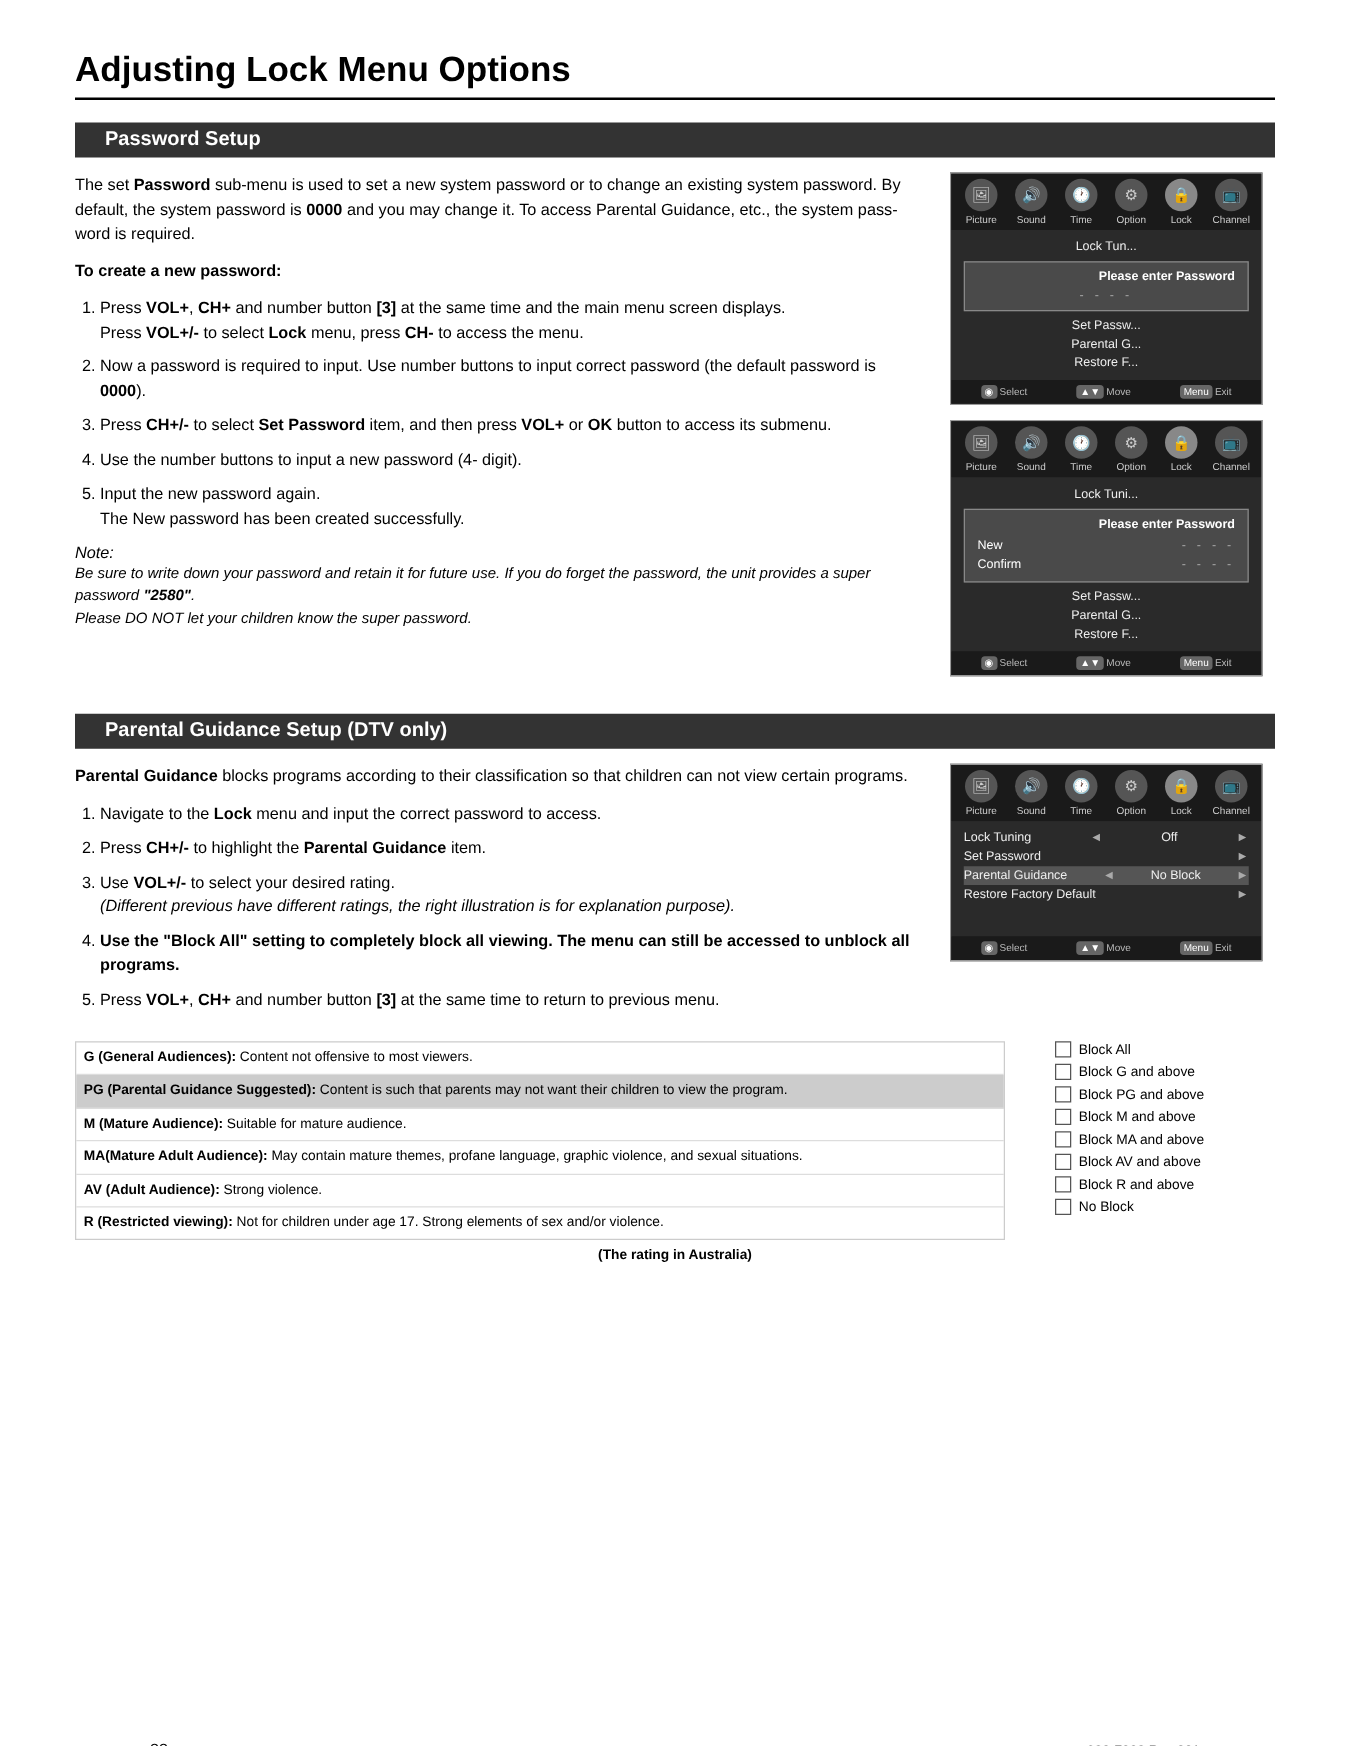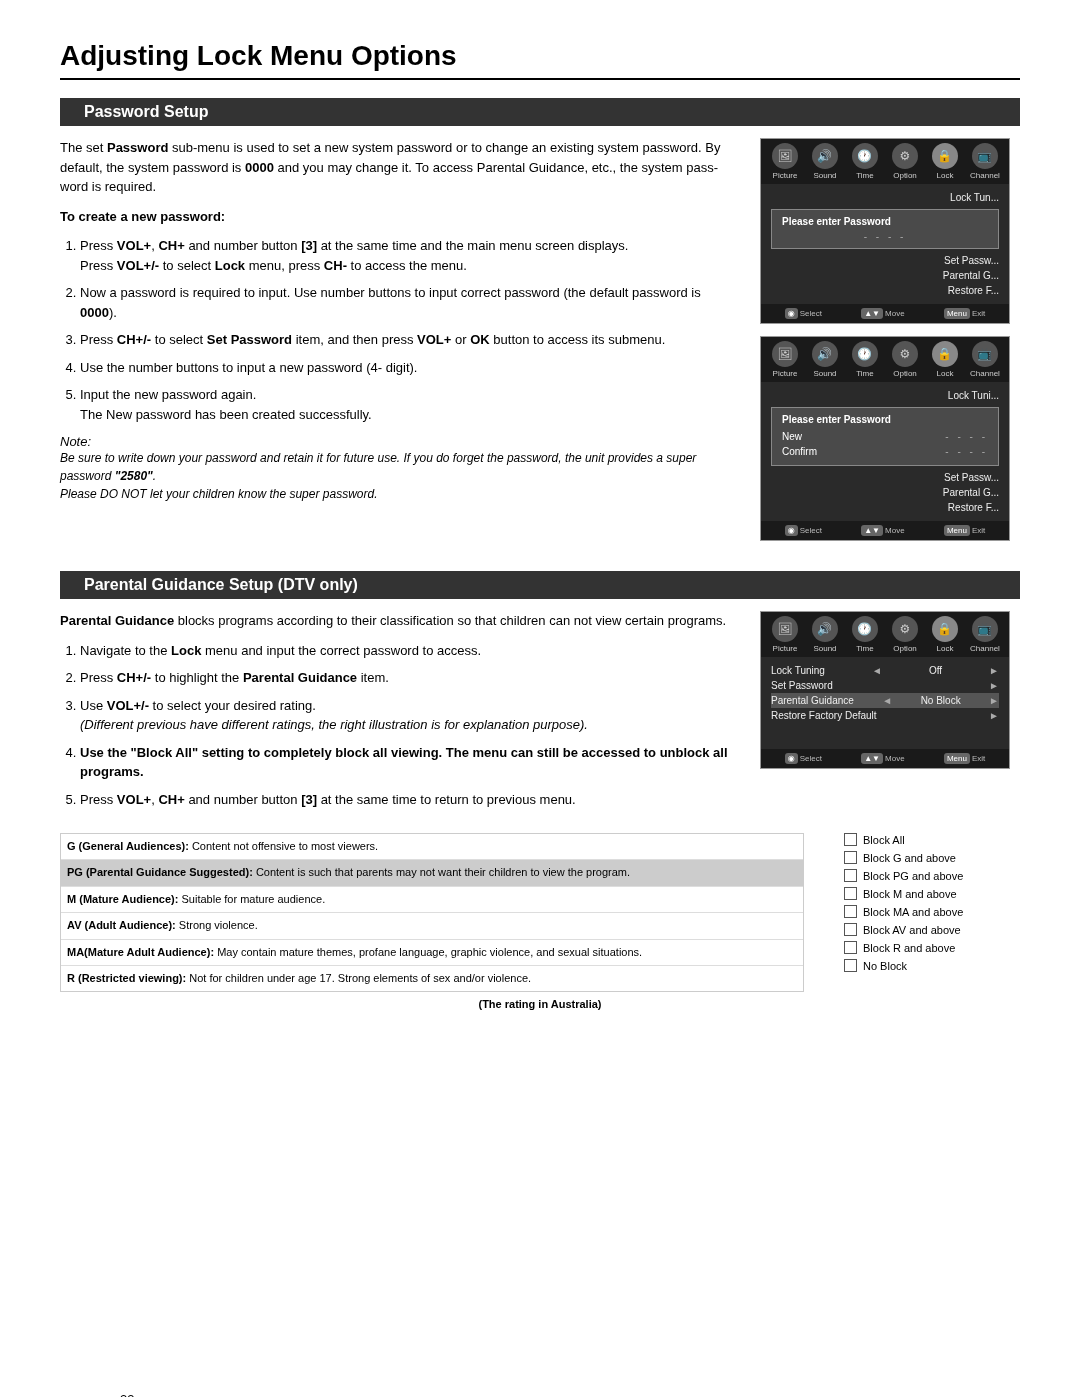--- a/index.html
+++ b/index.html
@@ -93,28 +93,28 @@
       background: #2a2a2a;
     }
     .tv-overlay {
       background: #4a4a4a;
       border: 1px solid #888;
       padding: 6px 10px;
       margin: 4px 0;
       font-size: 10px;
     }
     .tv-overlay-title {
-      text-align: left;
+      text-align: right;
       font-weight: bold;
       margin-bottom: 4px;
       font-size: 10px;
     }
     .tv-menu-row {
       display: flex;
-      justify-content: flex-end;
+      justify-content: center;
       padding: 2px 0;
       font-size: 10px;
       color: #eee;
     }
     .tv-dots {
       letter-spacing: 3px;
       color: #aaa;
     }
     .tv-bottom-bar {
       display: flex;
@@ -499,24 +499,24 @@
       <div class="rating-table-row">
         <span class="rating-label">G (General Audiences):</span> Content not offensive to most viewers.
       </div>
       <div class="rating-table-row pg-row">
         <span class="rating-label">PG (Parental Guidance Suggested):</span> Content is such that parents may not want their children to view the program.
       </div>
       <div class="rating-table-row">
         <span class="rating-label">M (Mature Audience):</span> Suitable for mature audience.
       </div>
       <div class="rating-table-row">
+        <span class="rating-label">MA(Mature Adult Audience):</span> May contain mature themes, profane language, graphic violence, and sexual situations.
+      </div>
+      <div class="rating-table-row">
         <span class="rating-label">AV (Adult Audience):</span> Strong violence.
-      </div>
-      <div class="rating-table-row">
-        <span class="rating-label">MA(Mature Adult Audience):</span> May contain mature themes, profane language, graphic violence, and sexual situations.
       </div>
       <div class="rating-table-row">
         <span class="rating-label">R (Restricted viewing):</span> Not for children under age 17. Strong elements of sex and/or violence.
       </div>
     </div>
 
     <div class="rating-right-checklist">
       <div class="checklist-item">
         <div class="checkbox-box"></div>
         <span>Block All</span>

